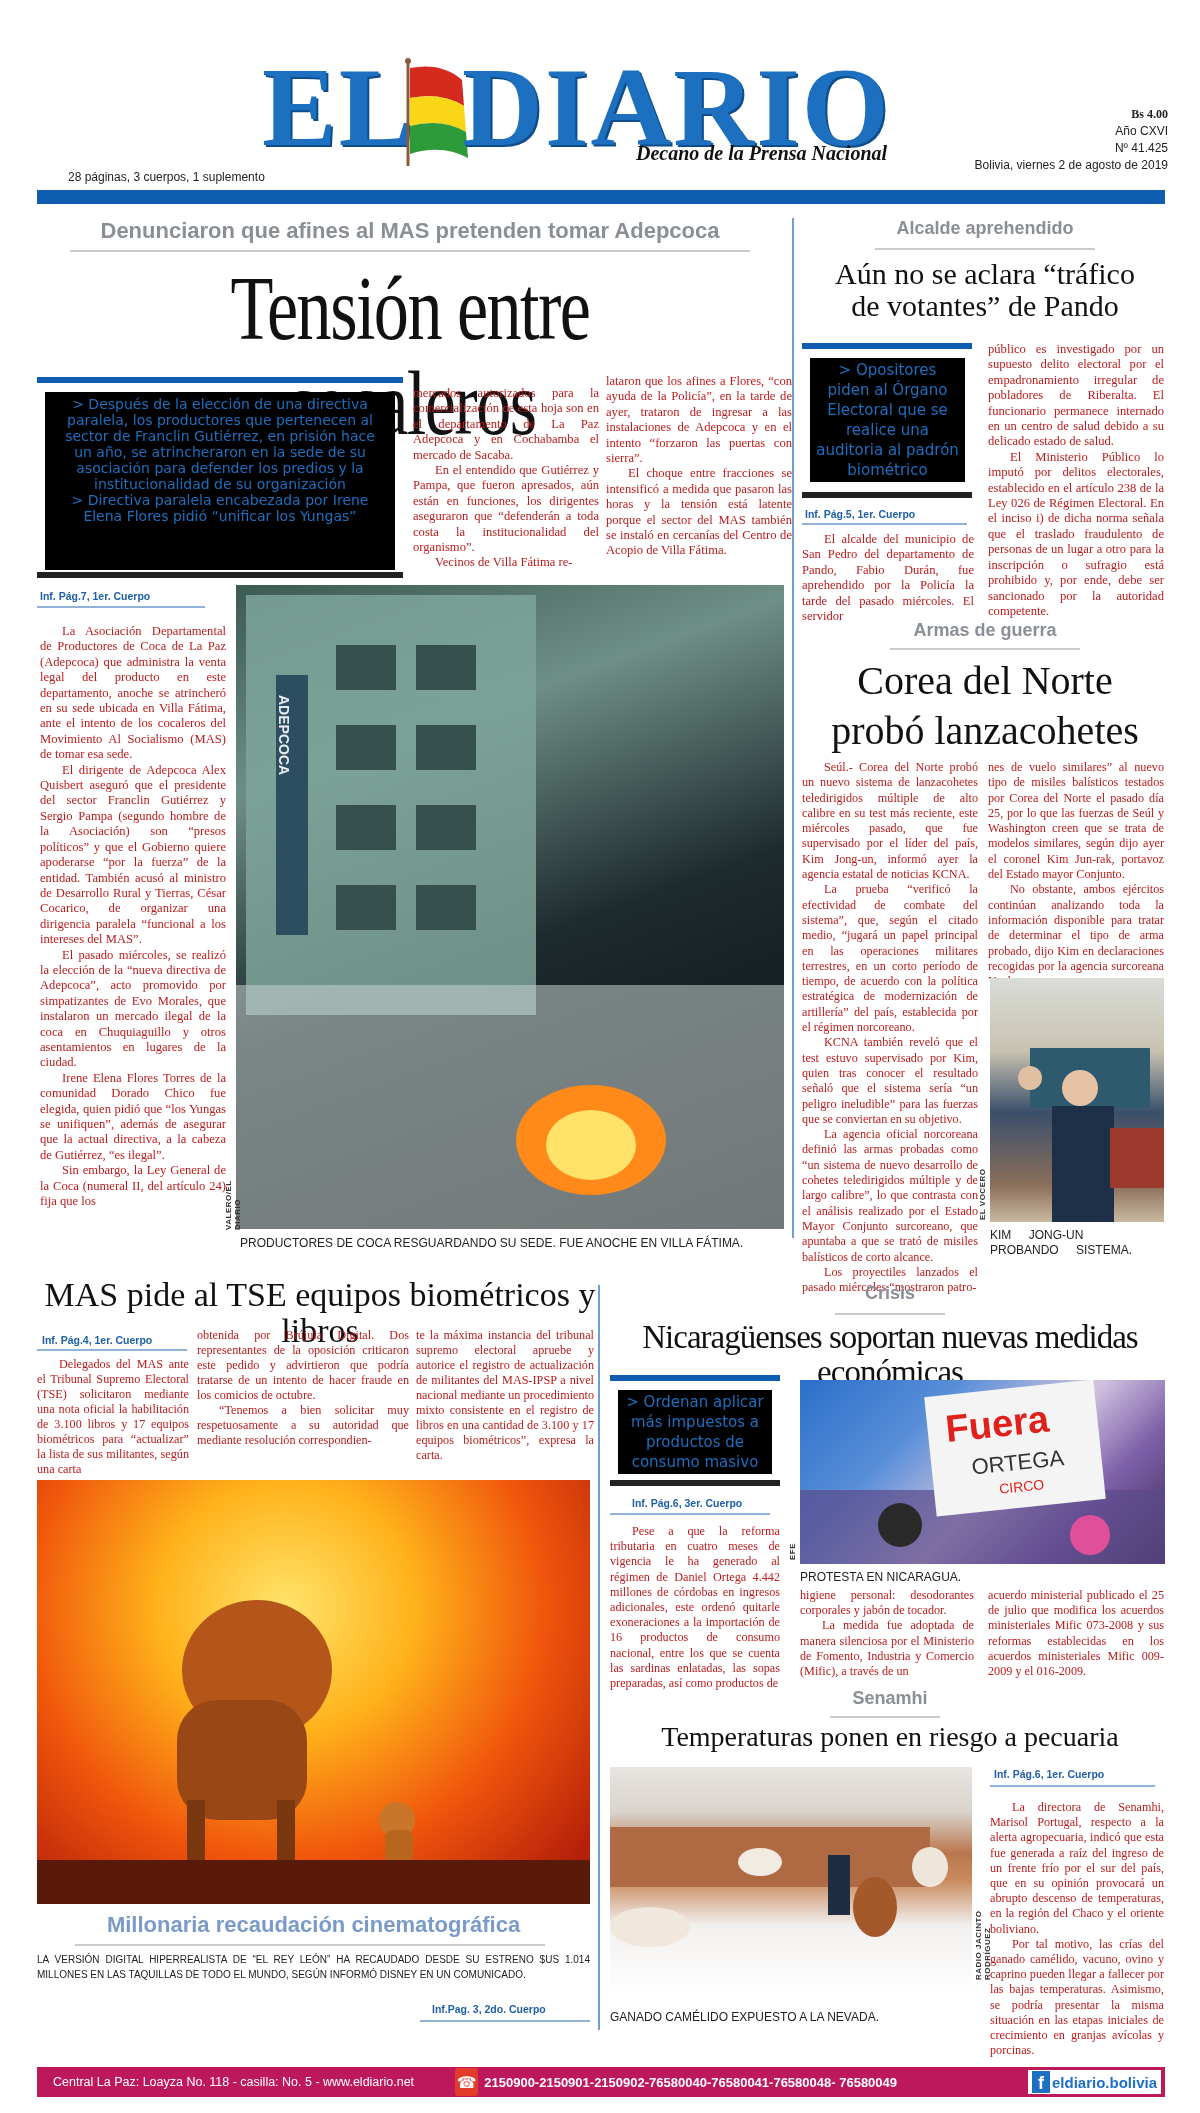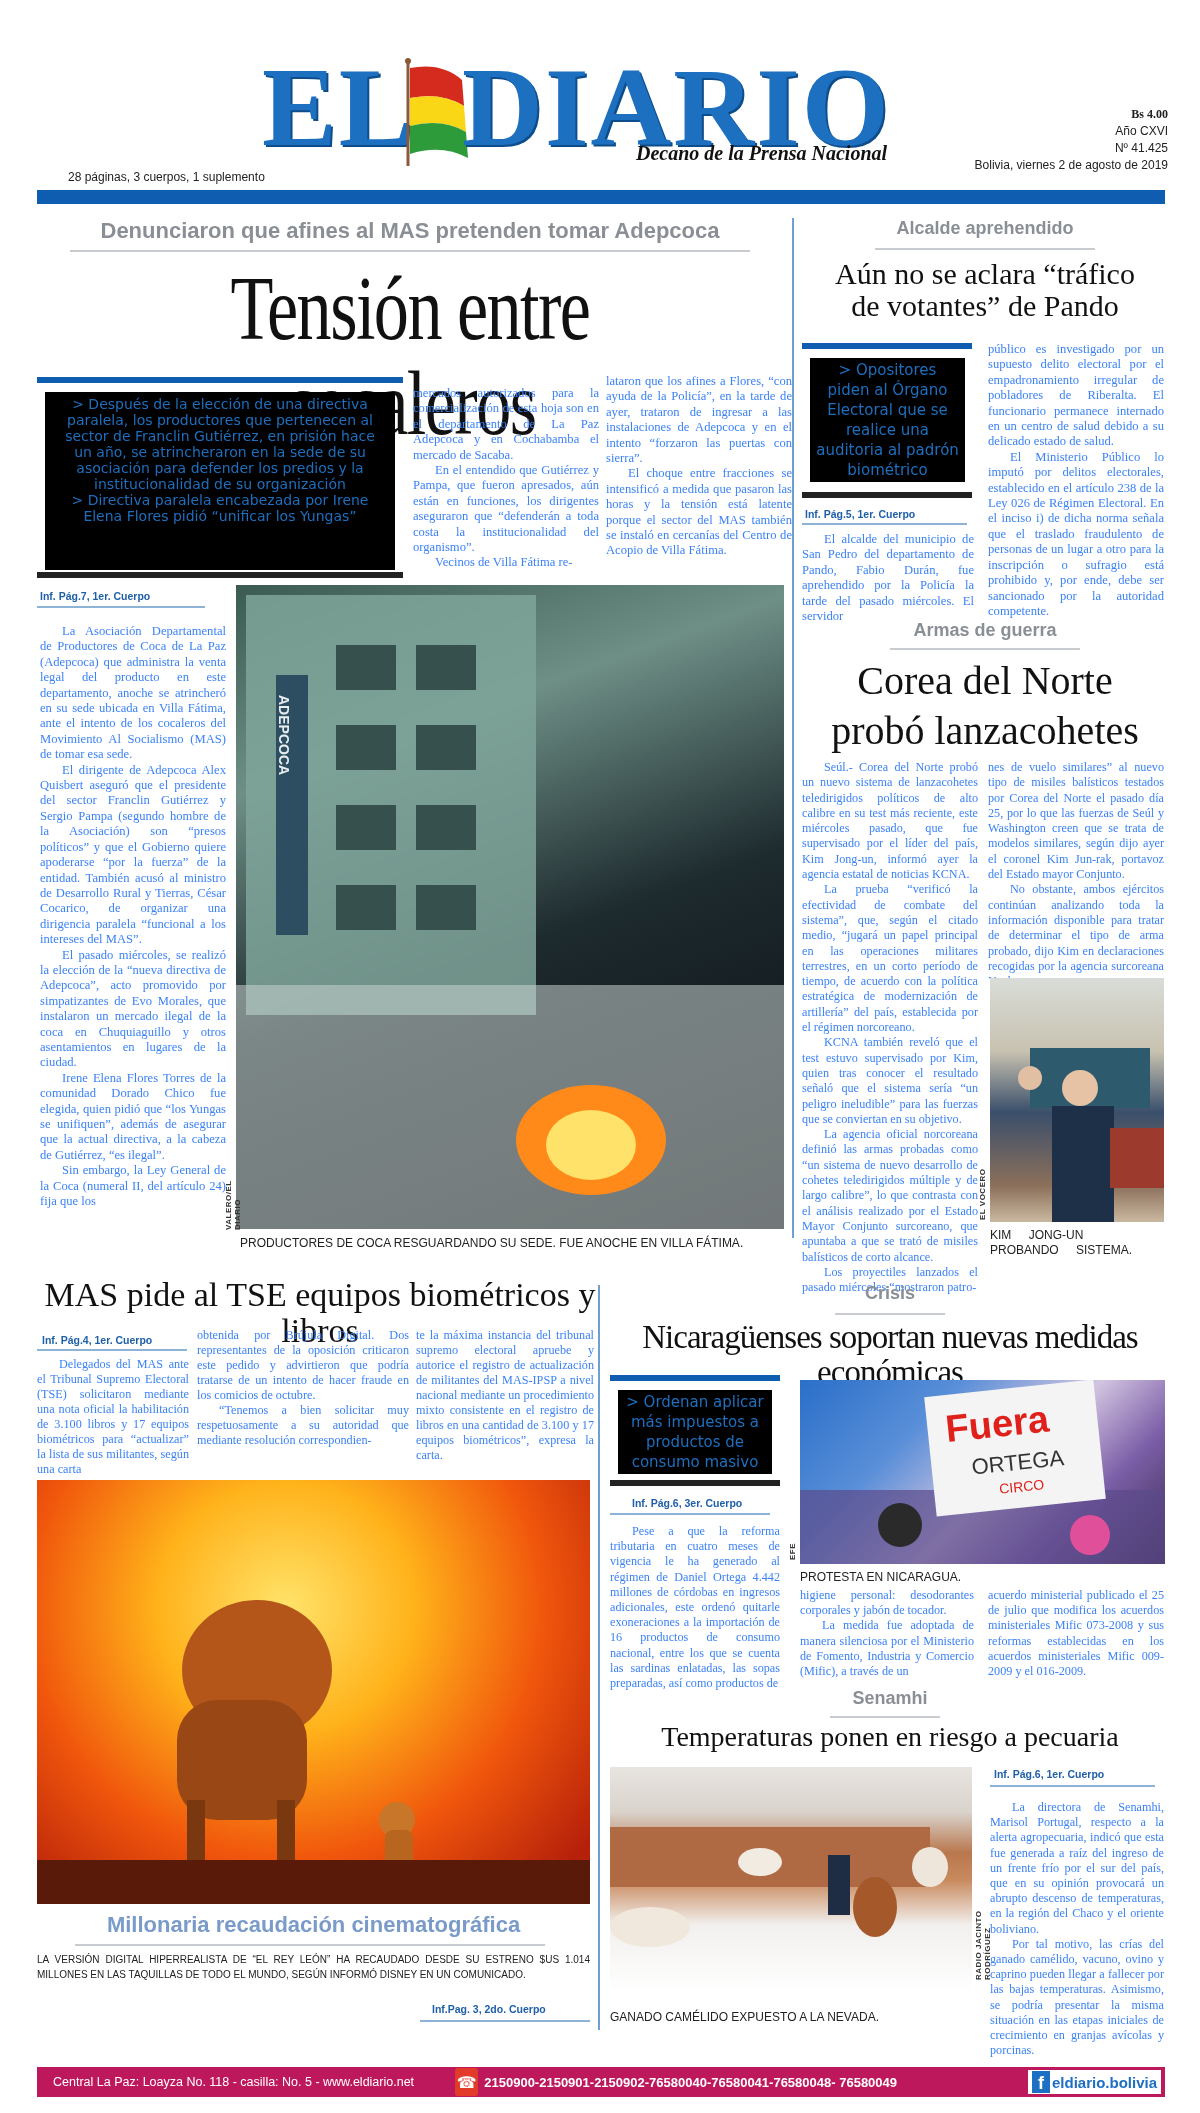--- a/index.html
+++ b/index.html
@@ -14,21 +14,21 @@
   .tagline { left: 636px; top: 142px; font-family: "Liberation Serif", serif; font-style: italic; font-weight: bold; font-size: 20px; color: #111; }
   .masthead-left { left: 68px; top: 170px; font-family: "Liberation Sans", sans-serif; font-size: 12px; color: #222; }
   .masthead-right { right: 32px; top: 106px; text-align: right; font-family: "Liberation Sans", sans-serif; font-size: 12px; color: #222; line-height: 17px; }
   .masthead-right .price { font-family: "Liberation Serif", serif; font-weight: bold; }
   .bluebar { left: 37px; top: 190px; width: 1128px; height: 14px; background: #0f5db0; }
 
   
   .kicker { font-family: "Liberation Sans", sans-serif; font-weight: bold; color: #8a8f96; text-align: center; }
   .kicker-rule { height: 2px; background: #c8ccd0; }
   .headline { font-family: "Liberation Serif", serif; color: #111; text-align: center; line-height: 1.05; transform-origin: left top; }
-  .body-text { font-family: "Liberation Serif", serif; font-size: 12.6px; line-height: 15.4px; text-align: justify; color: #3b82f6; hyphens: auto; }
+  .body-text { font-family: "Liberation Serif", serif; font-size: 12.6px; line-height: 15.4px; text-align: justify; color: #b91c1c; hyphens: auto; }
   .body-text p { text-indent: 22px; }
   .ref { font-family: "Liberation Sans", sans-serif; font-weight: bold; font-size: 10.5px; color: #1e5fa8; }
   .ref-rule { height: 2px; background: #8fb3d6; }
   .top-rule { height: 6px; background: #0f5db0; }
   .bot-rule { height: 6px; background: #222; }
   .summary { background: #000000; font-family: "DejaVu Sans", sans-serif; color: #1e6fbf; text-align: center; }
   .vrule { width: 2px; background: #6e9fcf; }
   .caption { font-family: "Liberation Sans", sans-serif; font-size: 12px; color: #222; }
   .photo-credit { font-family: "Liberation Sans", sans-serif; font-size: 8px; font-weight: bold; color: #333; writing-mode: vertical-rl; transform: rotate(180deg); letter-spacing: 0.5px; }
 
@@ -147,21 +147,21 @@
   <p>El Ministerio Público lo imputó por delitos electorales, establecido en el artículo 238 de la Ley 026 de Régimen Electoral. En el inciso i) de dicha norma señala que el traslado fraudulento de personas de un lugar a otro para la inscripción o sufragio está prohibido y, por ende, debe ser sancionado por la autoridad competente.</p>
 </div>
 
 <div class="abs kicker" style="left:805px;top:620px;width:360px;font-size:18px;">Armas de guerra</div>
 <div class="abs kicker-rule" style="left:890px;top:648px;width:190px;"></div>
 <div class="abs headline" style="left:805px;top:656px;width:360px;font-size:40px;line-height:50px;">
   <div>Corea del Norte</div>
   <div>probó lanzacohetes</div>
 </div>
 <div class="abs body-text" style="left:802px;top:760px;width:176px;font-size:12.2px;line-height:15.3px;">
-  <p>Seúl.- Corea del Norte probó un nuevo sistema de lanzacohetes teledirigidos políticos de alto calibre en su test más reciente, este miércoles pasado, que fue supervisado por el líder del país, Kim Jong-un, informó ayer la agencia estatal de noticias KCNA.</p>
+  <p>Seúl.- Corea del Norte probó un nuevo sistema de lanzacohetes teledirigidos múltiple de alto calibre en su test más reciente, este miércoles pasado, que fue supervisado por el líder del país, Kim Jong-un, informó ayer la agencia estatal de noticias KCNA.</p>
   <p>La prueba “verificó la efectividad de combate del sistema”, que, según el citado medio, “jugará un papel principal en las operaciones militares terrestres, en un corto período de tiempo, de acuerdo con la política estratégica de modernización de artillería” del país, establecida por el régimen norcoreano.</p>
   <p>KCNA también reveló que el test estuvo supervisado por Kim, quien tras conocer el resultado señaló que el sistema sería “un peligro ineludible” para las fuerzas que se conviertan en su objetivo.</p>
   <p>La agencia oficial norcoreana definió las armas probadas como “un sistema de nuevo desarrollo de cohetes teledirigidos múltiple y de largo calibre”, lo que contrasta con el análisis realizado por el Estado Mayor Conjunto surcoreano, que apuntaba a que se trató de misiles balísticos de corto alcance.</p>
   <p>Los proyectiles lanzados el pasado miércoles “mostraron patro-</p>
 </div>
 <div class="abs body-text" style="left:988px;top:760px;width:176px;font-size:12.2px;line-height:15.3px;">
   <p style="text-indent:0">nes de vuelo similares” al nuevo tipo de misiles balísticos testados por Corea del Norte el pasado día 25, por lo que las fuerzas de Seúl y Washington creen que se trata de modelos similares, según dijo ayer el coronel Kim Jun-rak, portavoz del Estado mayor Conjunto.</p>
   <p>No obstante, ambos ejércitos continúan analizando toda la información disponible para tratar de determinar el tipo de arma probado, dijo Kim en declaraciones recogidas por la agencia surcoreana Yonhap.</p>
 </div>
 <div class="abs photo photo-kim" style="left:990px;top:978px;width:174px;height:244px;">

